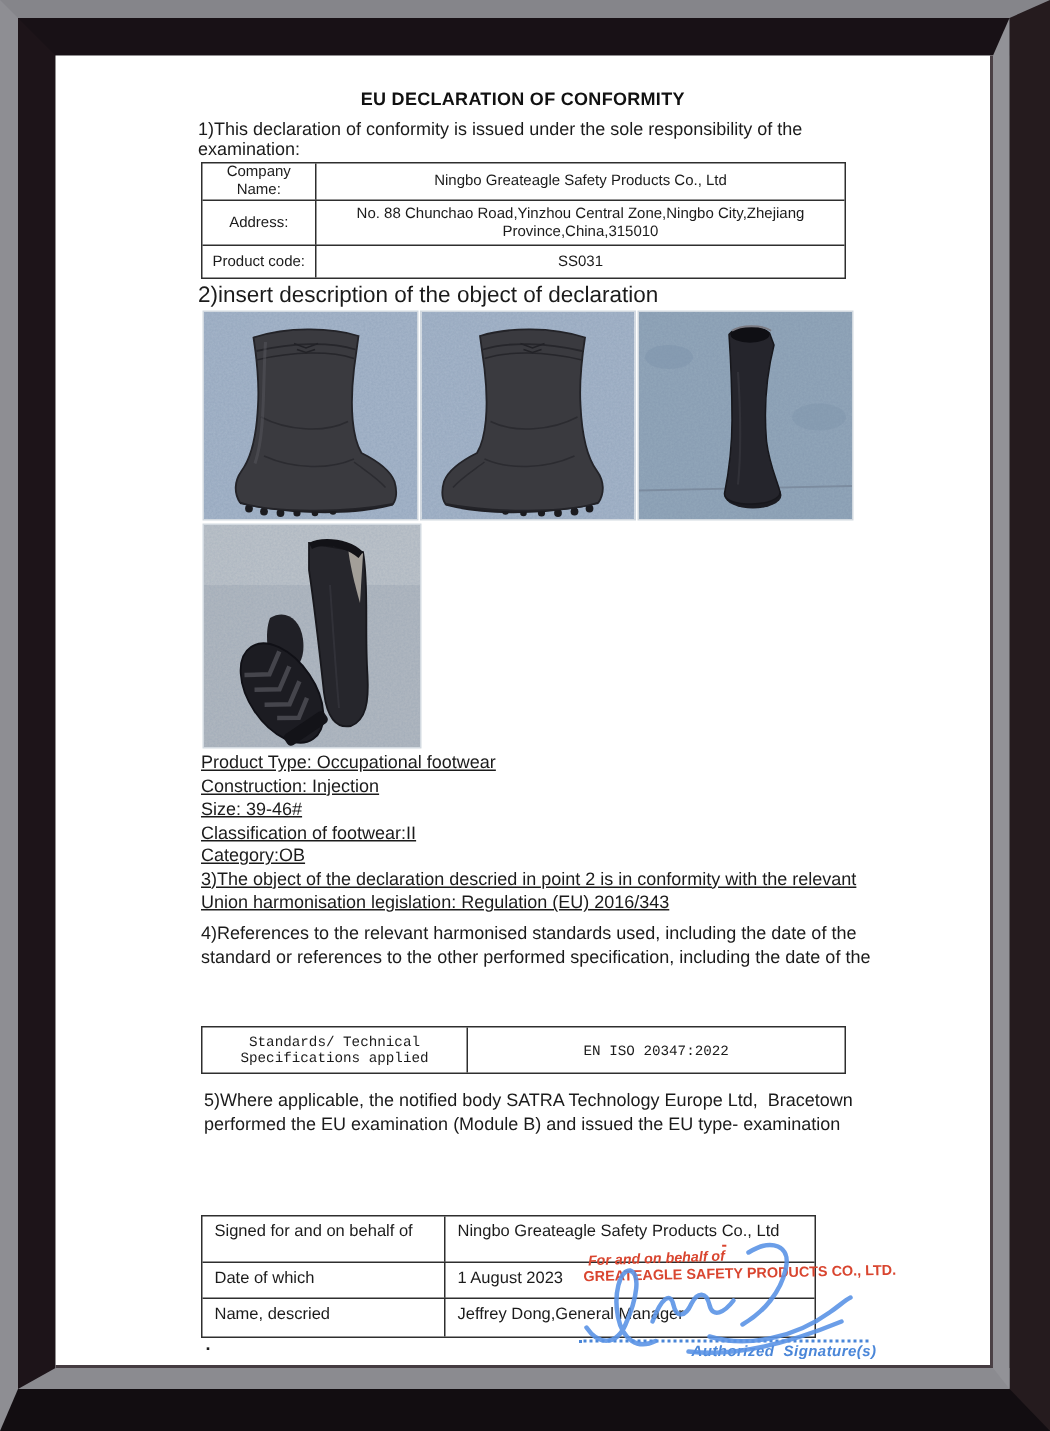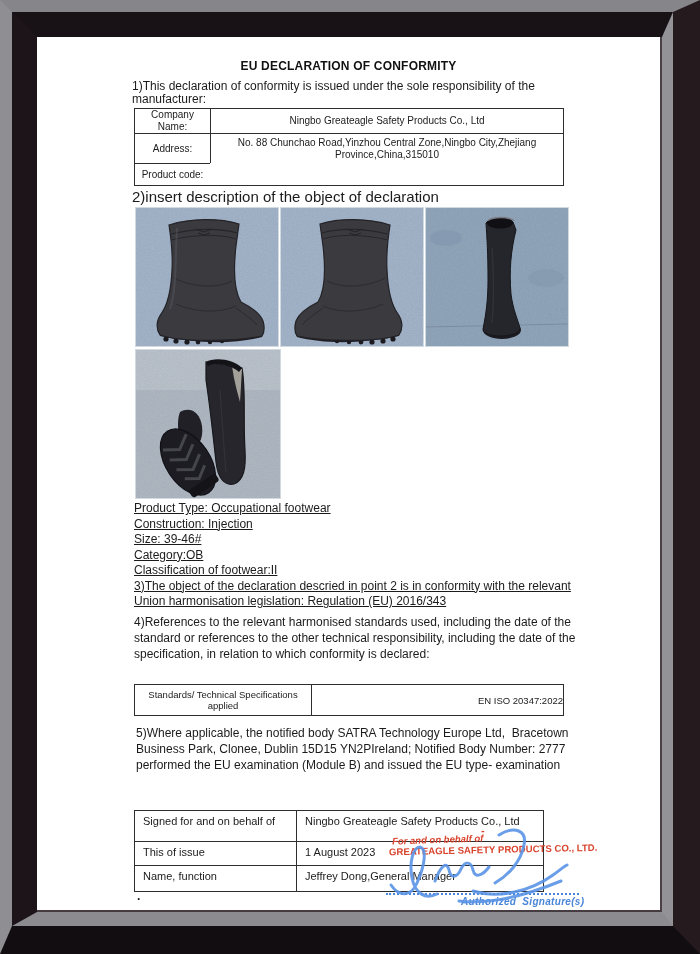--- a/index.html
+++ b/index.html
@@ -26,22 +26,22 @@
   .t1{display:grid;grid-template-columns:75px 1fr;grid-template-rows:24px 30px 22px;
       border:1px solid #2e2e2e;width:428px;box-sizing:content-box;}
   .t1 > div{border-top:1px solid #2e2e2e;border-left:1px solid #2e2e2e;
       display:flex;flex-direction:column;align-items:center;justify-content:center;
       text-align:center;font-size:10px;line-height:12px;}
   .t1 > div:nth-child(-n+2){border-top:none;}
   .t1 > div:nth-child(odd){border-left:none;}
   
   .t2{display:grid;grid-template-columns:176px 1fr;grid-template-rows:30px;
       border:1px solid #2e2e2e;width:428px;}
-  .t2 > div{display:flex;align-items:center;justify-content:flex-end;text-align:center;
-      font-size:9.5px;line-height:11px;}
+  .t2 > div{display:flex;align-items:center;justify-content:center;text-align:center;
+      font-size:9.5px;line-height:11px;font-family:Liberation Mono, monospace;}
   .t2 > div:last-child{border-left:1px solid #2e2e2e;}
   .t2 .wrapcell{width:166px;margin:0 auto;}
   
   .t3{display:grid;grid-template-columns:161px 1fr;grid-template-rows:30px 24px 26px;
       border:1px solid #2e2e2e;width:408px;background:transparent;}
   .t3 > div{border-top:1px solid #2e2e2e;border-left:1px solid #2e2e2e;
       font-size:11px;padding:4px 0 0 8px;box-sizing:border-box;white-space:pre;}
   .t3 > div:nth-child(-n+2){border-top:none;}
   .t3 > div:nth-child(odd){border-left:none;}
   .photo{position:absolute;border:1px solid #d2d9e0;line-height:0;}
@@ -70,32 +70,33 @@
         <feTurbulence type="fractalNoise" baseFrequency="0.75" numOctaves="3" seed="7"></feTurbulence>
         <feColorMatrix type="matrix" values="0 0 0 0 0.14  0 0 0 0 0.21  0 0 0 0 0.33  0 0 0 0.45 0"></feColorMatrix>
       </filter>
     </defs>
   </svg>
 
   <div class="title">EU DECLARATION OF CONFORMITY</div>
 
   <div class="abs p1" style="left:95px;top:43px;">
     <div class="ln">1)This declaration of conformity is issued under the sole responsibility of the</div>
-    <div class="ln">manufacturer:</div>
+    <div class="ln">examination:</div>
   </div>
 
   <div class="abs t1" style="left:97px;top:71px;">
     <div>Company Name:</div>
     <div>Ningbo Greateagle Safety Products Co., Ltd</div>
     <div>Address:</div>
     <div>
       <span>No. 88 Chunchao Road,Yinzhou Central Zone,Ningbo City,Zhejiang</span>
       <span>Province,China,315010</span>
     </div>
     <div>Product code:</div>
+    <div>SS031</div>
   </div>
 
   <div class="abs h2" style="left:95px;top:151px;">2)insert description of the object of declaration</div>
 
   <div class="photo" style="left:98px;top:170px;">
     <svg viewBox="0 0 142 138" width="142" height="138">
       <rect width="142" height="138" fill="#a6b6ca"></rect>
       <rect width="142" height="138" filter="url(#carpetNoise)" opacity="0.55"></rect>
       <path d="M24,128 C60,136 100,136 126,129 L128,117 C100,126 55,126 23,116 Z" fill="#1f1f24"></path>
       <g fill="#1b1b1f">
@@ -175,51 +176,49 @@
         <path d="M40,124 l12,8 l12,-8" fill="none" stroke="#45454c" stroke-width="3"></path>
         <rect x="36" y="136" width="32" height="9" rx="3" fill="#131318"></rect>
       </g>
     </svg>
   </div>
 
   <div class="abs det" style="left:97px;top:464px;text-decoration:underline;">
     <div class="ln">Product Type: Occupational footwear</div>
     <div class="ln">Construction: Injection</div>
     <div class="ln">Size: 39-46#</div>
+    <div class="ln">Classification of footwear:II</div>
     <div class="ln">Category:OB</div>
-    <div class="ln">Classification of footwear:II</div>
     <div class="ln">3)The object of the declaration descried in point 2 is in conformity with the relevant</div>
     <div class="ln">Union harmonisation legislation: Regulation (EU) 2016/343</div>
   </div>
 
   <div class="abs p45" style="left:97px;top:577px;">
     <div class="ln">4)References to the relevant harmonised standards used, including the date of the</div>
-    <div class="ln">standard or references to the other technical responsibility, including the date of the</div>
-    <div class="ln">specification, in relation to which conformity is declared:</div>
+    <div class="ln">standard or references to the other performed specification, including the date of the</div>
   </div>
 
   <div class="abs t2" style="left:97px;top:647px;">
     <div>
       <span class="wrapcell">Standards/ Technical Specifications applied</span>
     </div>
     <div>EN ISO 20347:2022</div>
   </div>
 
   <div class="abs p45" style="left:99px;top:688px;">
     <div class="ln">5)Where applicable, the notified body SATRA Technology Europe Ltd,  Bracetown</div>
-    <div class="ln">Business Park, Clonee, Dublin 15D15 YN2PIreland; Notified Body Number: 2777</div>
     <div class="ln">performed the EU examination (Module B) and issued the EU type- examination</div>
   </div>
 
   <div class="abs t3" style="left:97px;top:773px;">
     <div>Signed for and on behalf of</div>
     <div>Ningbo Greateagle Safety Products Co., Ltd</div>
-    <div>This of issue</div>
+    <div>Date of which</div>
     <div>1 August 2023</div>
-    <div>Name, function</div>
+    <div>Name, descried</div>
     <div>Jeffrey Dong,General Manager</div>
   </div>
 
   <div class="stampline dash">-</div>
   <div class="stampline stamp1">For and on behalf of</div>
   <div class="stampline stamp2">GREATEAGLE SAFETY PRODUCTS CO., LTD.</div>
 
   <svg class="sigsvg" width="200" height="85" viewBox="0 0 200 85">
     <g fill="none" stroke="#5b94e6" stroke-width="3" stroke-linecap="round" opacity="0.9">
       <path d="M16,62 C24,74 36,74 42,60 C50,42 52,26 45,24 C38,24 34,40 37,55 C40,70 50,77 62,71"></path>

